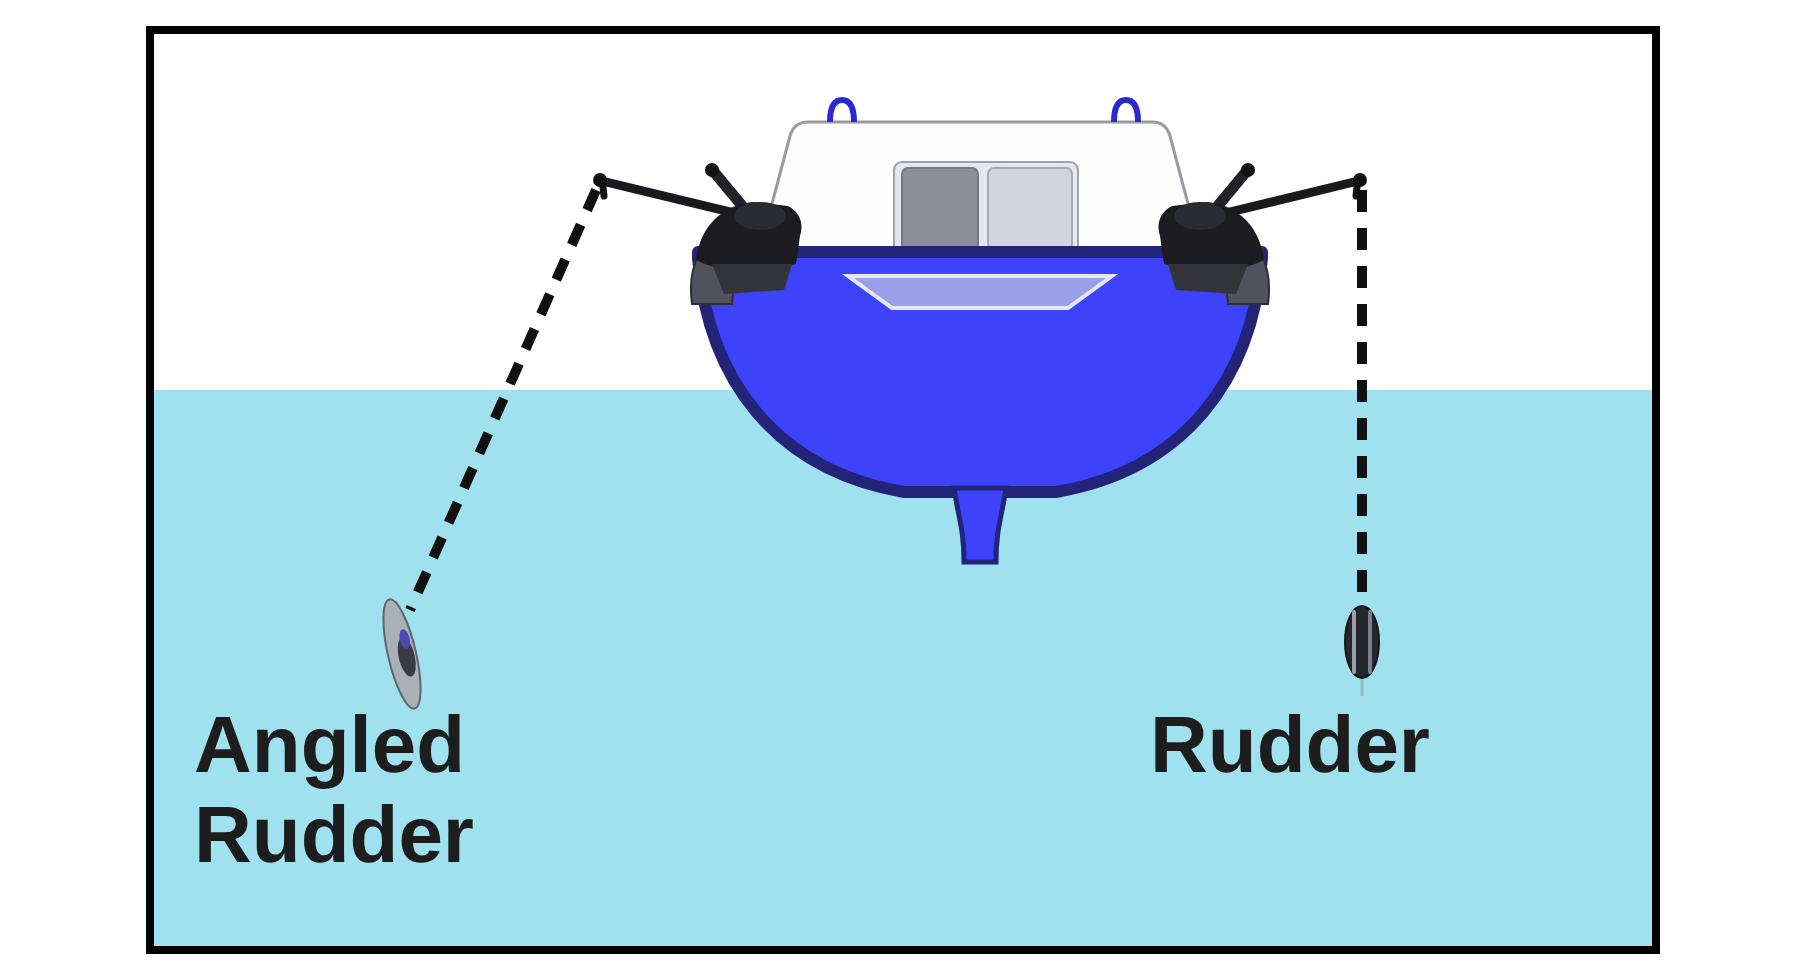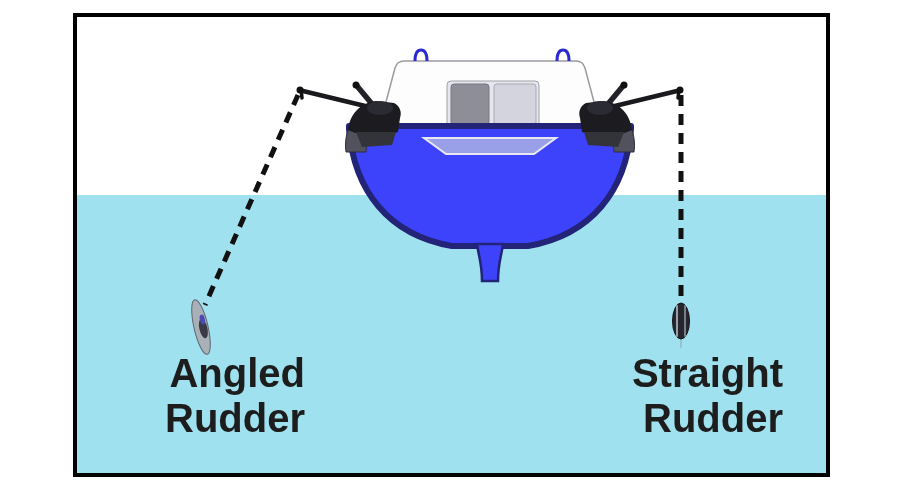--- a/index.html
+++ b/index.html
@@ -6,21 +6,21 @@
   body{
     width:900px;height:488px;position:relative;background:#ffffff;overflow:hidden;
     font-family:"Liberation Sans", sans-serif;
   }
   .frame{
     position:absolute;left:73px;top:13px;width:757px;height:464px;
     border:4px solid #000;box-sizing:border-box;background:#ffffff;
   }
   .scene-svg{position:absolute;left:0;top:0;display:block;}
   .rudder-label{
-    position:absolute;width:208px;text-align:right;
+    position:absolute;width:208px;text-align:left;
     font-size:40px;font-weight:700;line-height:45px;color:#1d1d1d;
     letter-spacing:0px;z-index:2;
   }
   .rudder-label span{display:block;}
   .label-angled{left:97px;top:351px;}
   .label-straight{left:575px;top:351px;}
 </style>
 </head>
 <body>
 
@@ -88,15 +88,14 @@
       <path d="M685,306 L685,336" stroke="#7a8089" stroke-width="2" stroke-linecap="round"></path>
     </g>
   </svg>
 </div>
 
 <div class="rudder-label label-angled">
   <span>Angled</span>
   <span>Rudder</span>
 </div>
 <div class="rudder-label label-straight">
-  <span>Straight</span>
   <span>Rudder</span>
 </div>
 
 </body></html>

